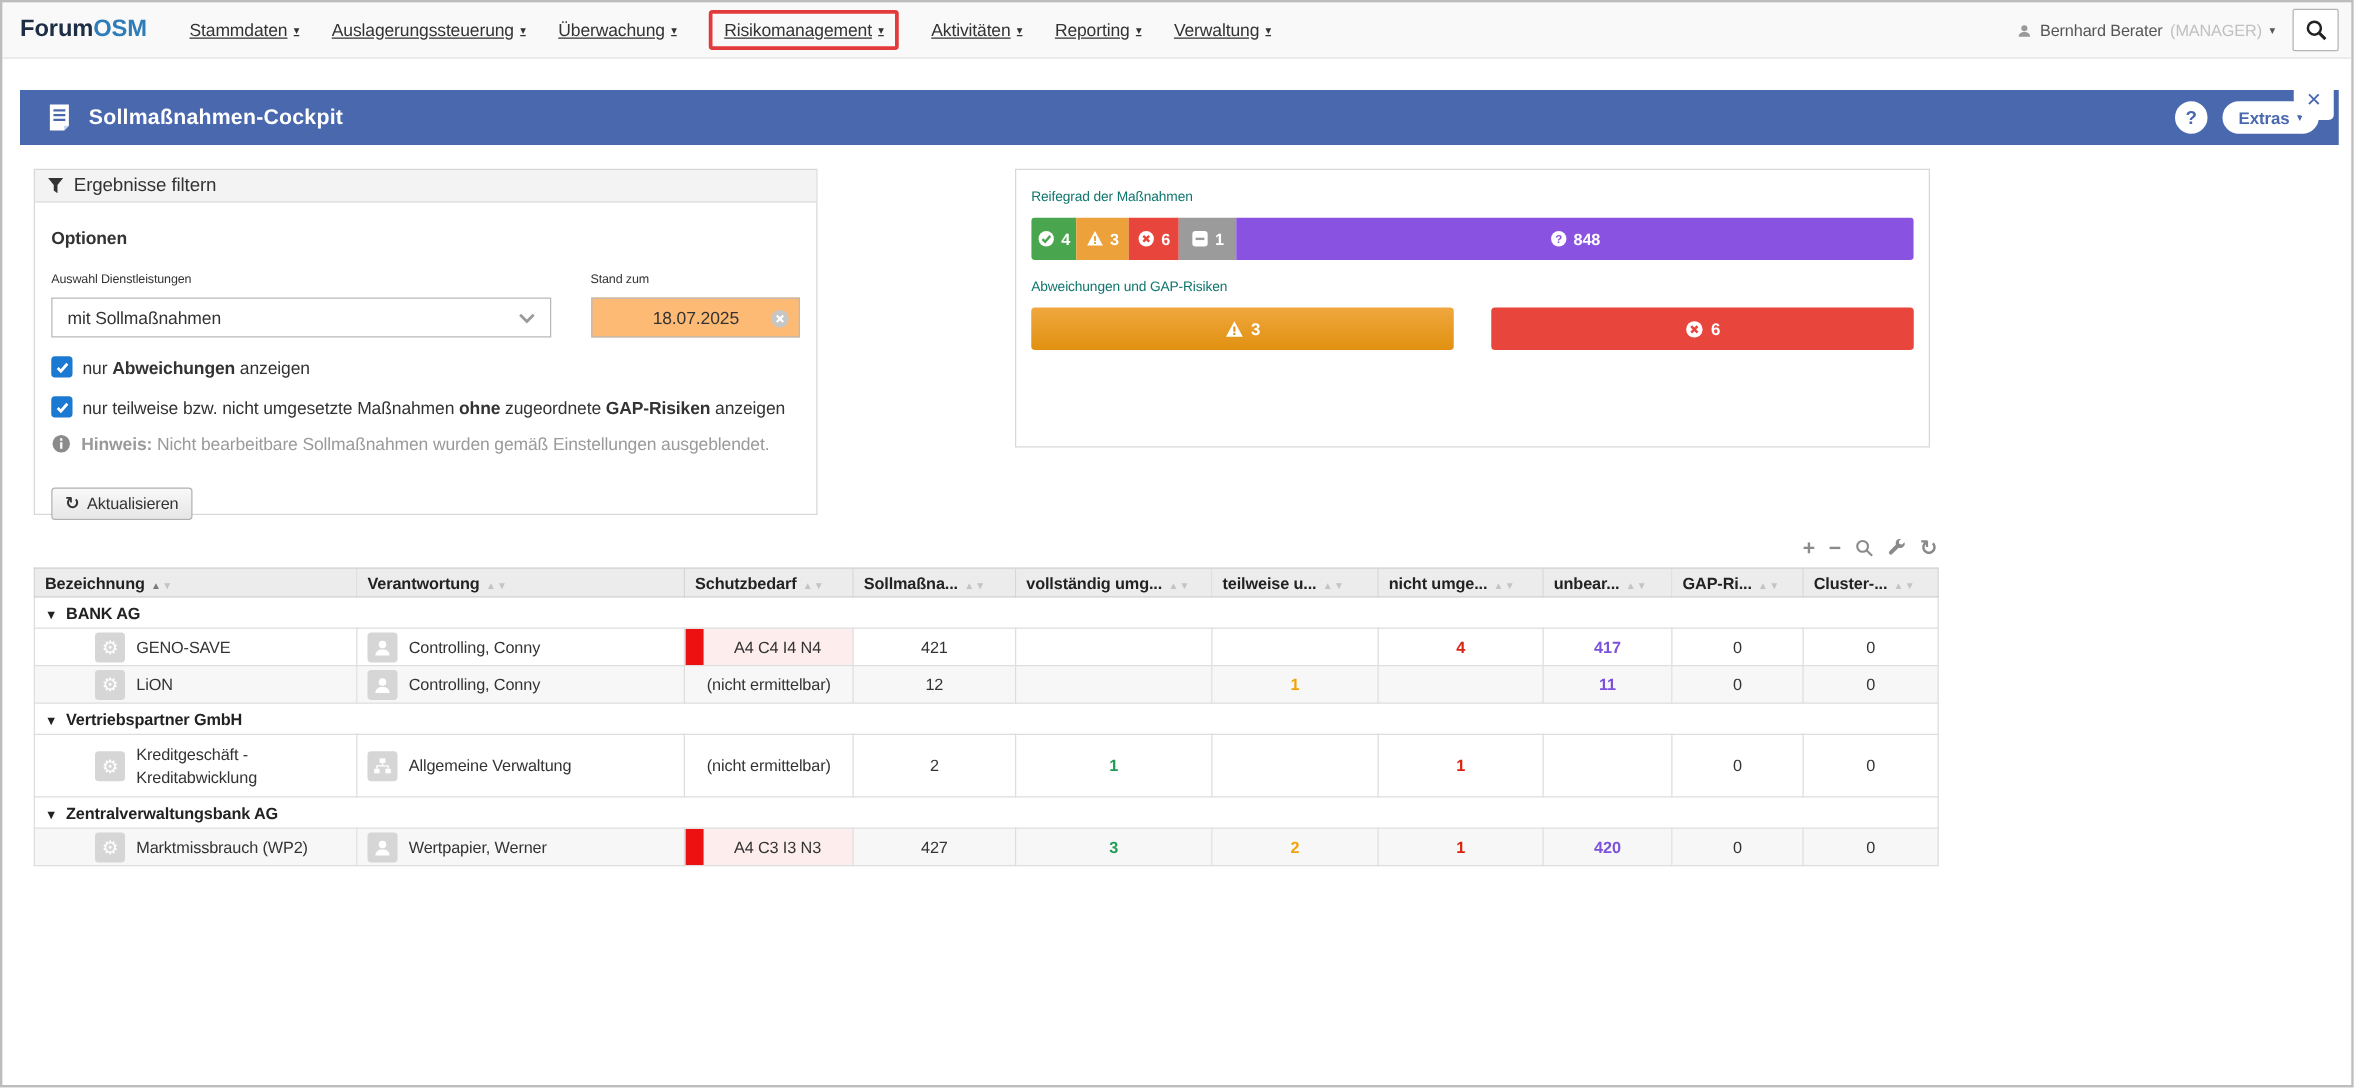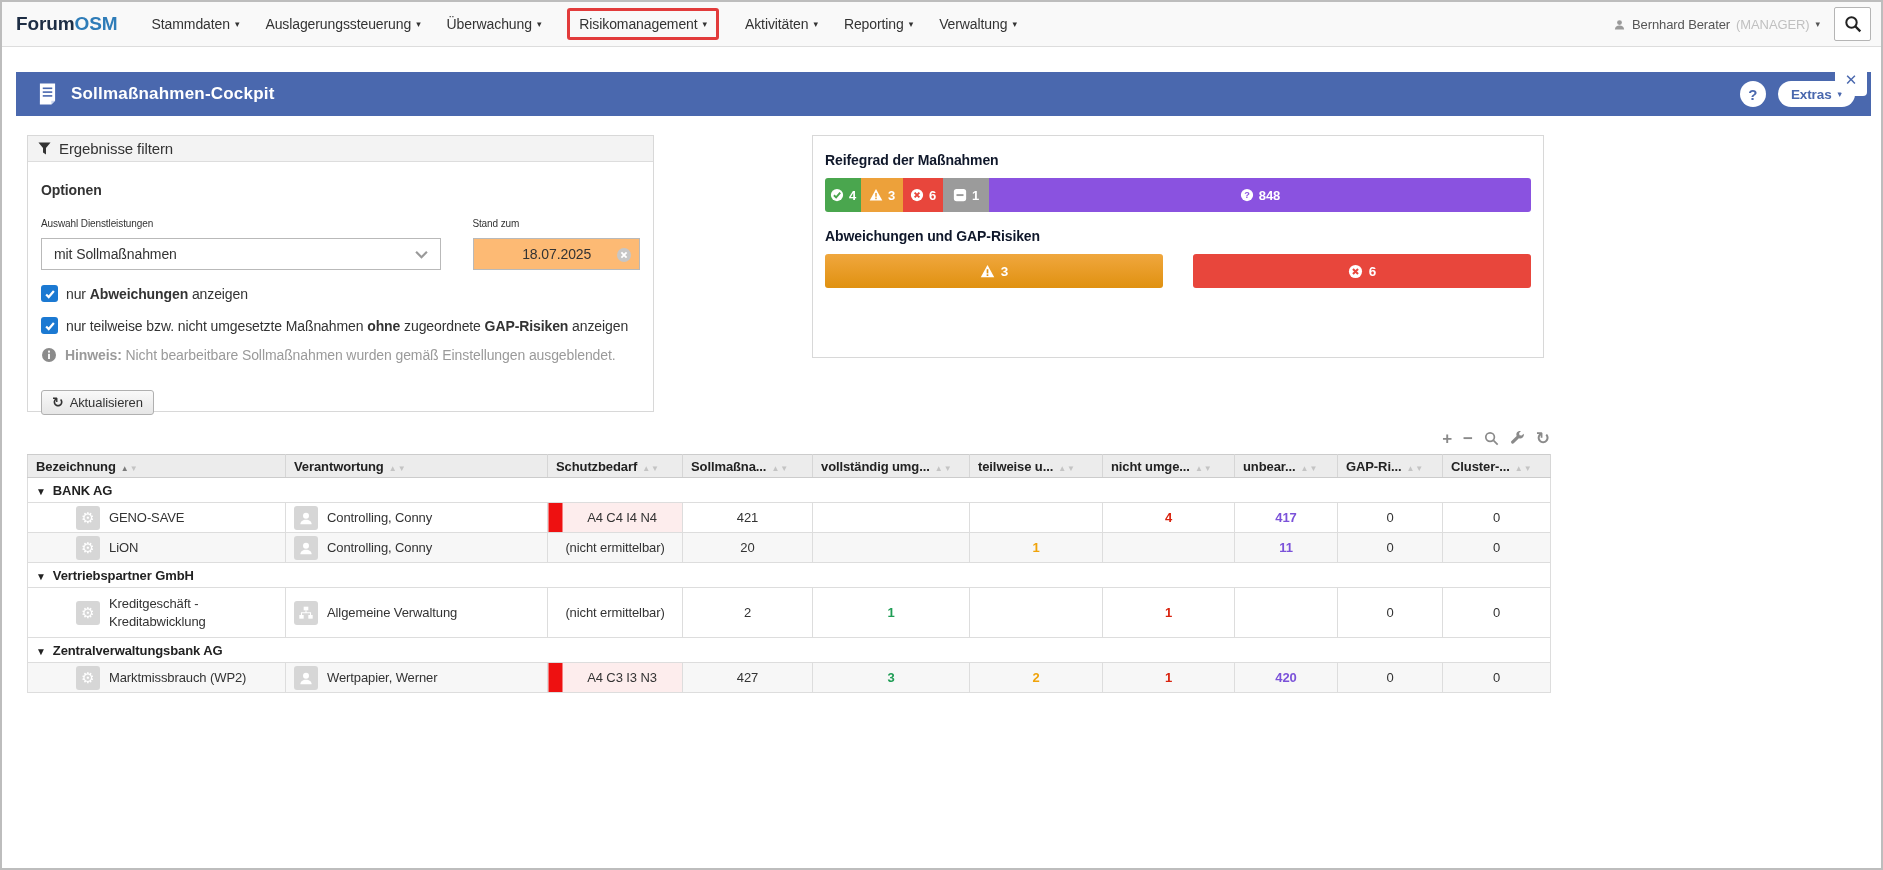--- a/index.html
+++ b/index.html
@@ -6,21 +6,21 @@
   html,body { background:#e8e8e8; }
   body { font-family:"Liberation Sans","DejaVu Sans",sans-serif; letter-spacing:-0.1px; }
   .window { position:relative; width:1883px; height:870px; background:#fff; border:2px solid #bdbdbd; overflow:hidden; margin:0 auto; }
 
   
   .nav { height:45px; background:#f9f9f9; border-bottom:1px solid #ddd; display:flex; align-items:center; padding:0 10px 0 14px; }
   .logo { font-size:19px; font-weight:bold; margin-right:34px; cursor:pointer; }
   .logo .p1 { color:#1d2d44; }
   .logo .p2 { color:#2e7cb8; }
   .nav-items { display:flex; align-items:center; gap:26px; }
-  .nav-item { font-size:14px; color:#333; display:flex; align-items:center; gap:5px; cursor:pointer; white-space:nowrap; }
+  .nav-item { font-size:14px; color:#333; display:flex; align-items:center; gap:5px; cursor:pointer; white-space:nowrap;text-decoration:underline; }
   .nav-caret { font-size:9px; color:#333; }
   .nav-item.annotated { border:3px solid #e23b3b; border-radius:3px; padding:5px 9px; }
   .nav-right { margin-left:auto; display:flex; align-items:center; gap:14px; }
   .user { display:flex; align-items:center; gap:6px; font-size:13px; color:#555; cursor:pointer;justify-content:center; }
   .user .role { color:#c0c0c0; }
   .user .nav-caret { color:#555; }
   .search-btn { width:37px; height:34px; border:1px solid #b5b5b5; border-radius:2px; background:#fff; display:flex; align-items:center; justify-content:center; cursor:pointer; }
 
   .main { position:absolute; top:45px; left:0; right:0; bottom:0; background:#fff; }
 
@@ -50,21 +50,21 @@
   .datebox { height:32px; border:1px solid #b9b9b9; background:#fdba74; display:flex; align-items:center; justify-content:center; font-size:14px; color:#333; position:relative; cursor:text; }
   .datebox .clear { position:absolute; right:7px; top:8px; cursor:pointer; }
   .chk-row { display:flex; align-items:center; gap:8px; margin-top:15px; font-size:14px; color:#333; }
   .chk { width:17px; height:17px; border-radius:3px; background:#1b79d2; display:flex; align-items:center; justify-content:center; flex:none; cursor:pointer; }
   .hint-row { display:flex; align-items:center; gap:8px; margin-top:13px; font-size:14px; color:#9a9a9a; }
   .hint-row b { color:#9a9a9a; }
   .refresh-btn { margin-top:27px; display:inline-flex; align-items:center; gap:6px; padding:3px 10px 4px; font-size:13px; color:#333; background:linear-gradient(#f9f9f9,#e6e6e6); border:1px solid #b0b0b0; border-radius:3px; cursor:pointer; }
   .refresh-glyph { font-size:14px; font-weight:bold; }
 
   .summary-body { padding:8px 12px; }
-  .sum-head { font-size:14px; font-weight:bold; color:#0f172a; margin:8px 0 10px; }
+  .sum-head { font-size:11px; font-weight:normal; color:#0f766e; margin:8px 0 10px; }
   .stackbar { height:34px; display:flex; border-radius:3px; overflow:hidden; }
   .seg { display:flex; align-items:center; justify-content:center; gap:5px; color:#fff; font-size:13px; font-weight:bold; }
   .seg-green { width:36px; background:#4aa64e; }
   .seg-orange { width:42px; background:#eda13a; }
   .seg-red { width:40px; background:#e8463c; }
   .seg-gray { width:46px; background:#9b9b9b; }
   .seg-purple { flex:1; background:#8a52e0; }
   .gap-head { margin-top:16px; }
   .gap-labels { display:flex; margin:8px 0 7px; font-size:14px; color:#333; }
   .gap-labels .l1 { width:338px; margin-right:30px; }
@@ -425,21 +425,21 @@
                 <span class="rowicon">
                   <svg width="16" height="16" viewBox="0 0 24 24">
                     <circle cx="12" cy="8.5" r="4.5" fill="#fff"></circle>
                     <path d="M3.5 21.5c0-4.6 3.8-7 8.5-7s8.5 2.4 8.5 7z" fill="#fff"></path>
                   </svg>
                 </span>
                 <span>Controlling, Conny</span>
               </div>
             </td>
           <td class="schutz"><span>(nicht ermittelbar)</span></td>
-          <td class="num">20</td>
+          <td class="num">12</td>
           <td class="num"></td>
           <td class="num n-orange">1</td>
           <td class="num"></td>
           <td class="num n-purple">11</td>
           <td class="num">0</td>
           <td class="num">0</td>
         </tr>
 
         <tr class="group">
           <td colspan="10"><span class="gcaret">▼</span><span>Vertriebspartner GmbH</span></td>

